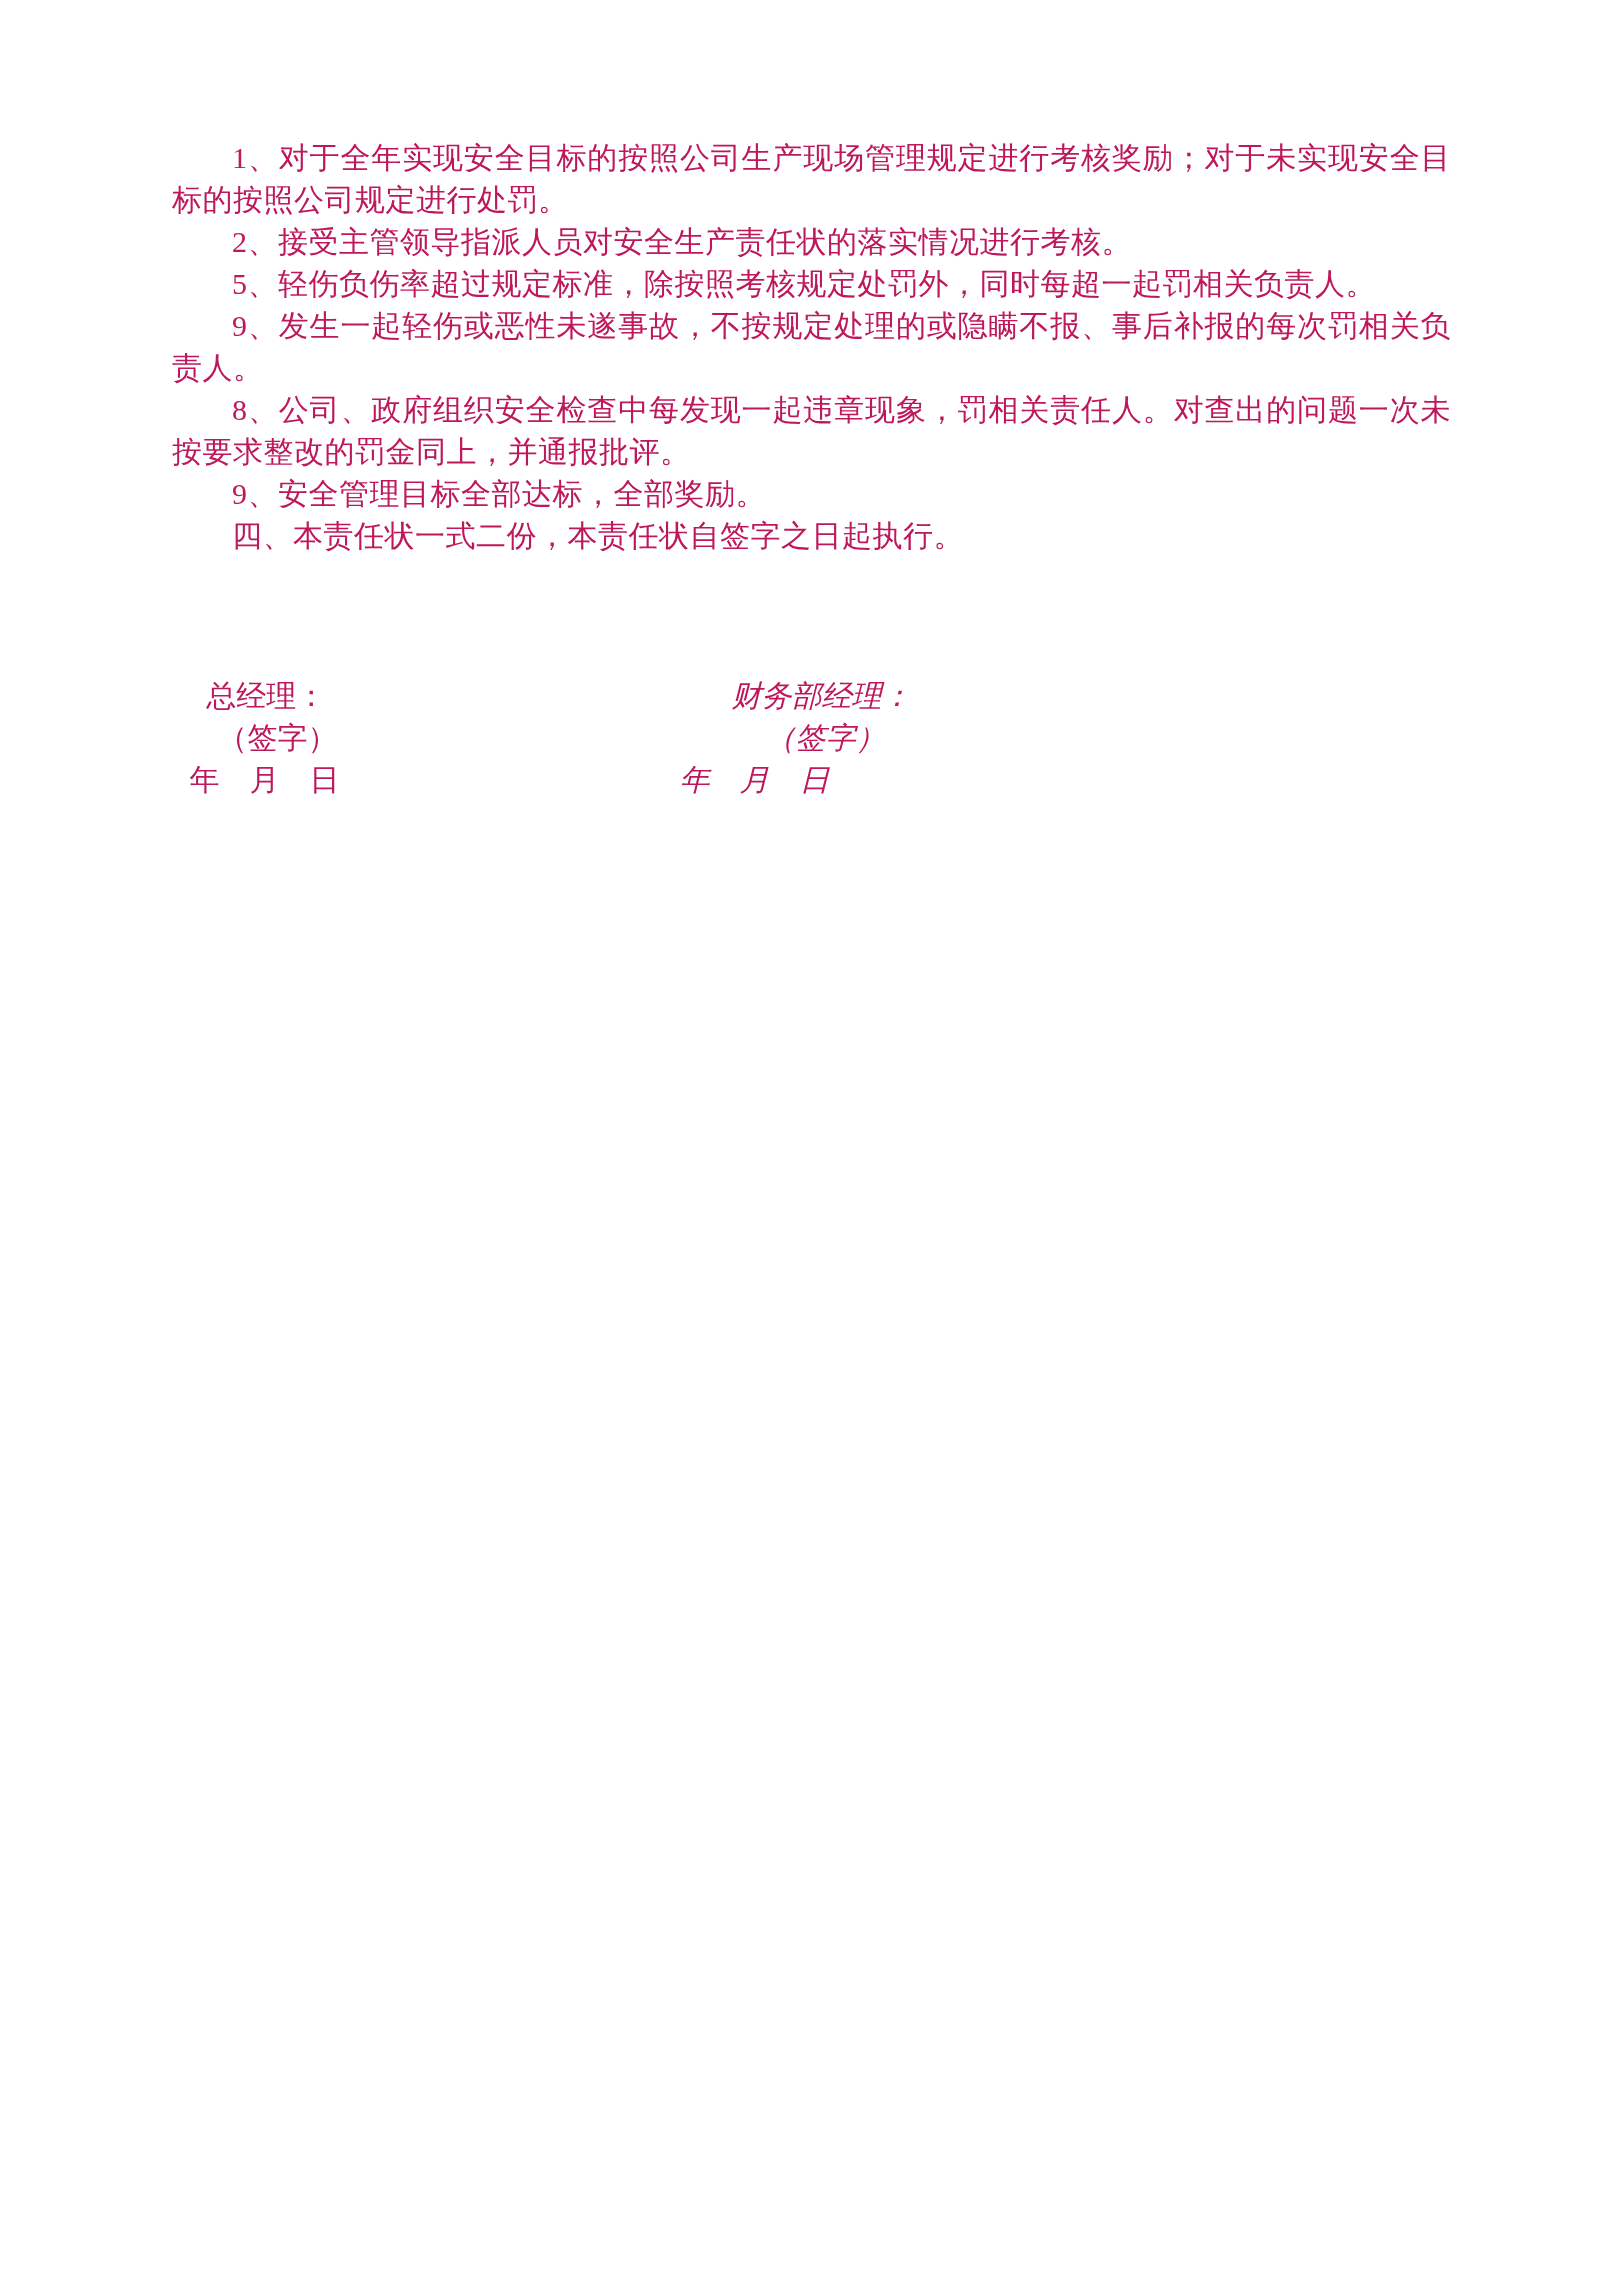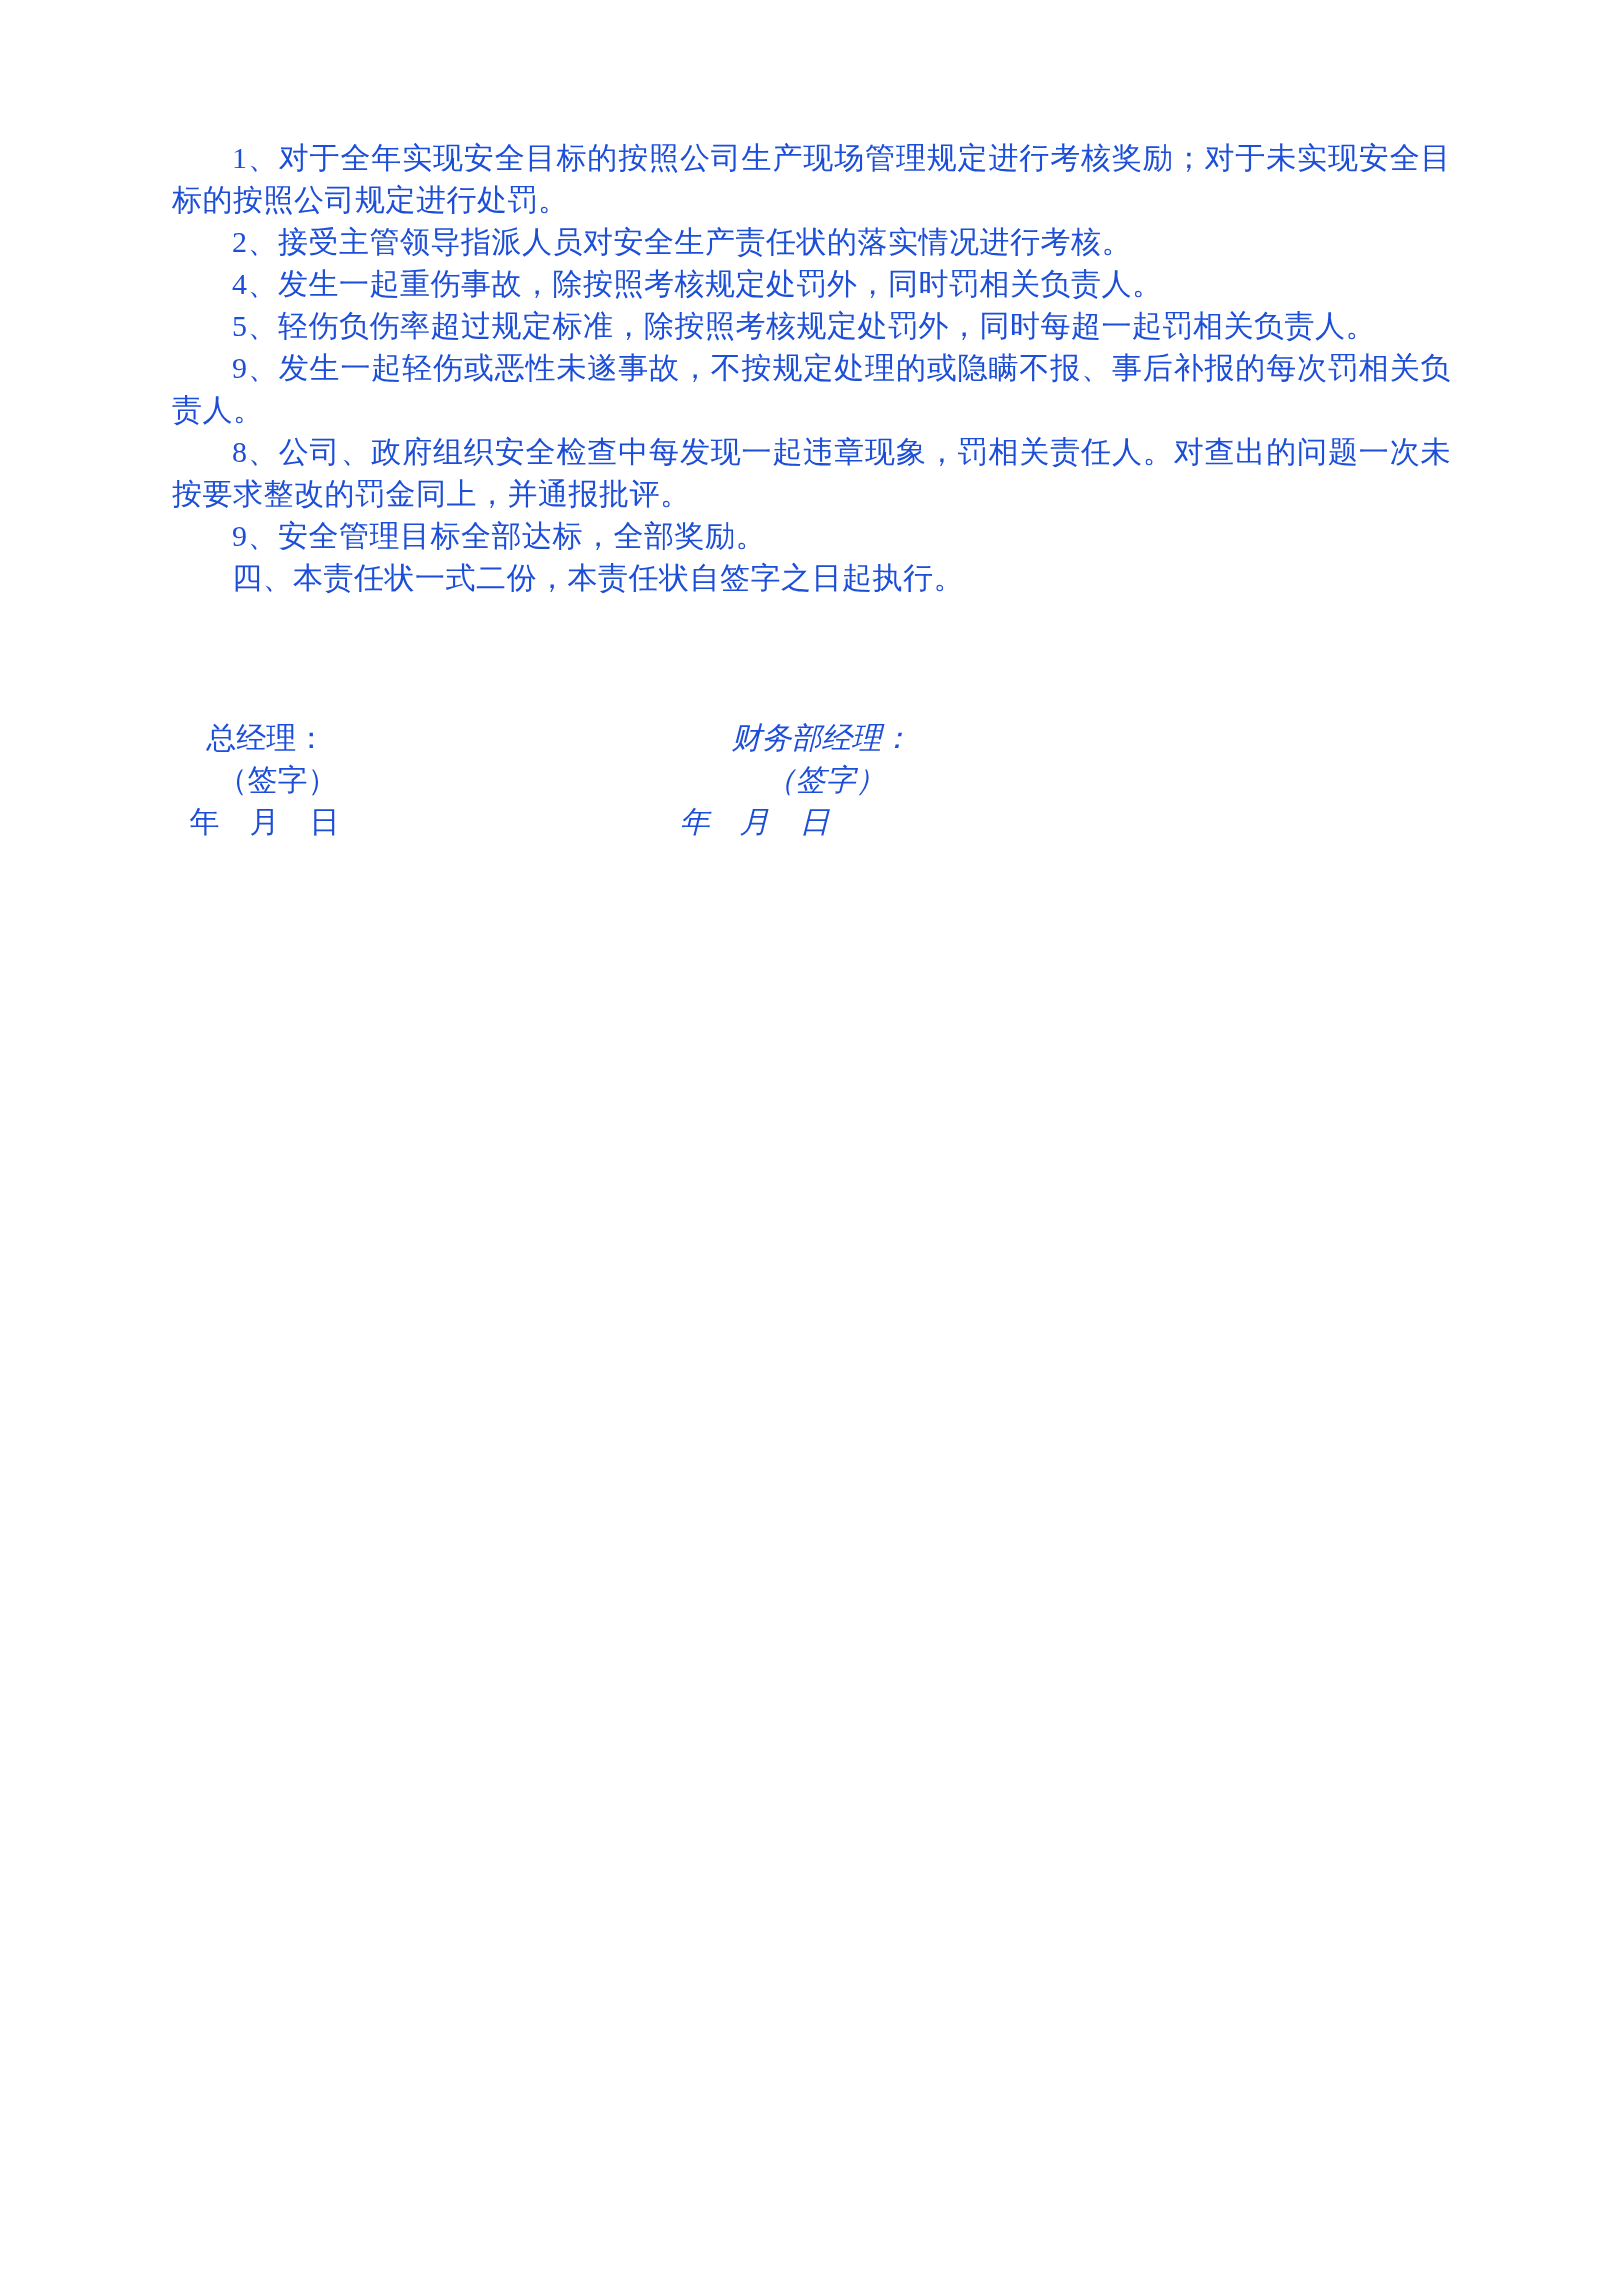--- a/index.html
+++ b/index.html
@@ -7,21 +7,21 @@
     padding: 0;
     background: #ffffff;
   }
   .page {
     position: relative;
     width: 1621px;
     height: 2293px;
     background: #ffffff;
     box-sizing: border-box;
     font-family: "Liberation Serif", "DejaVu Serif", serif;
-    color: #1d4ed8;
+    color: #be185d;
     overflow: hidden;
   }
   .content {
     position: absolute;
     top: 137px;
     left: 172px;
     width: 1279px;
   }
   .para {
     margin: 0;
@@ -62,21 +62,20 @@
   .sig-date-right   { padding-left: 0px;  }
 </style>
 </head>
 <body>
 
 <div class="page">
   <div class="content">
 
     <p class="para">1、对于全年实现安全目标的按照公司生产现场管理规定进行考核奖励；对于未实现安全目标的按照公司规定进行处罚。</p>
     <p class="para">2、接受主管领导指派人员对安全生产责任状的落实情况进行考核。</p>
-    <p class="para">4、发生一起重伤事故，除按照考核规定处罚外，同时罚相关负责人。</p>
     <p class="para">5、轻伤负伤率超过规定标准，除按照考核规定处罚外，同时每超一起罚相关负责人。</p>
     <p class="para">9、发生一起轻伤或恶性未遂事故，不按规定处理的或隐瞒不报、事后补报的每次罚相关负责人。</p>
     <p class="para">8、公司、政府组织安全检查中每发现一起违章现象，罚相关责任人。对查出的问题一次未按要求整改的罚金同上，并通报批评。</p>
     <p class="para">9、安全管理目标全部达标，全部奖励。</p>
     <p class="para">四、本责任状一式二份，本责任状自签字之日起执行。</p>
 
     <div class="sig-block">
       <div class="sig-col sig-col-left">
         <div class="sig-line sig-title-left">总经理：</div>
         <div class="sig-line sig-sign-left">（签字）</div>

